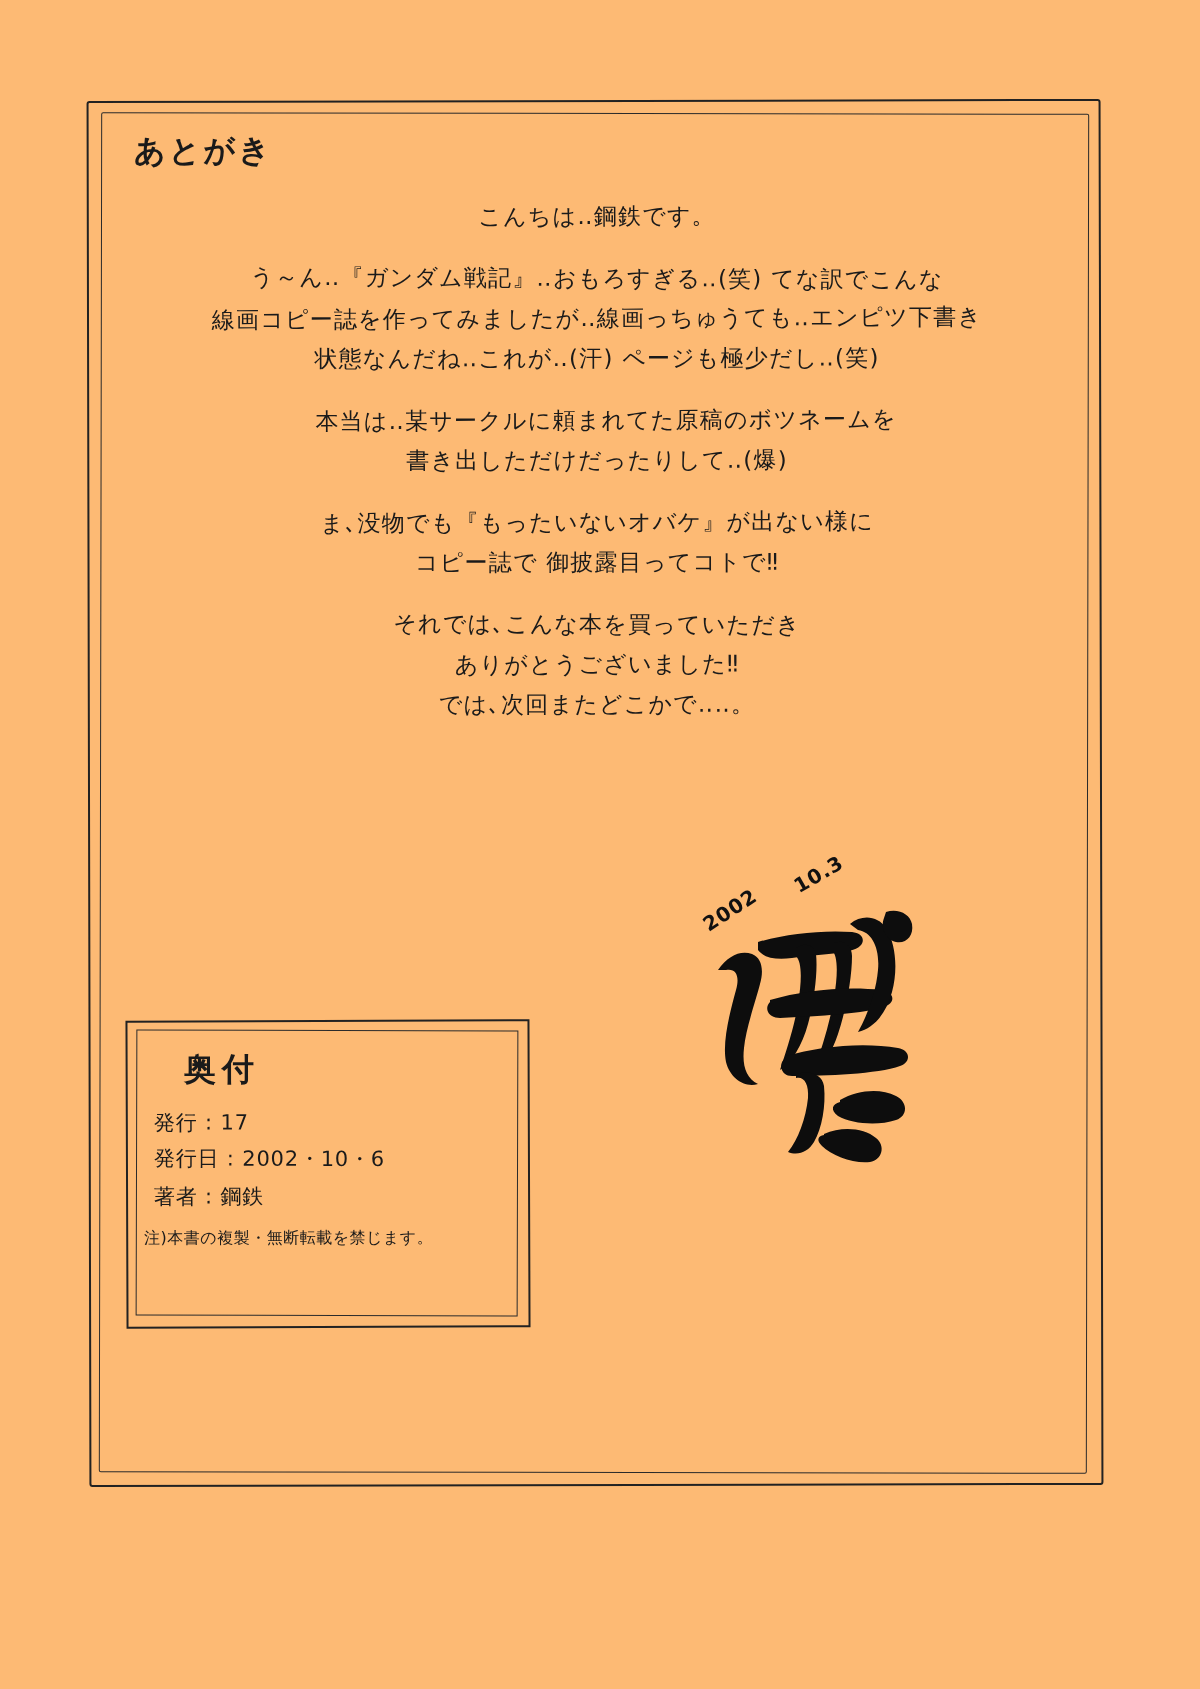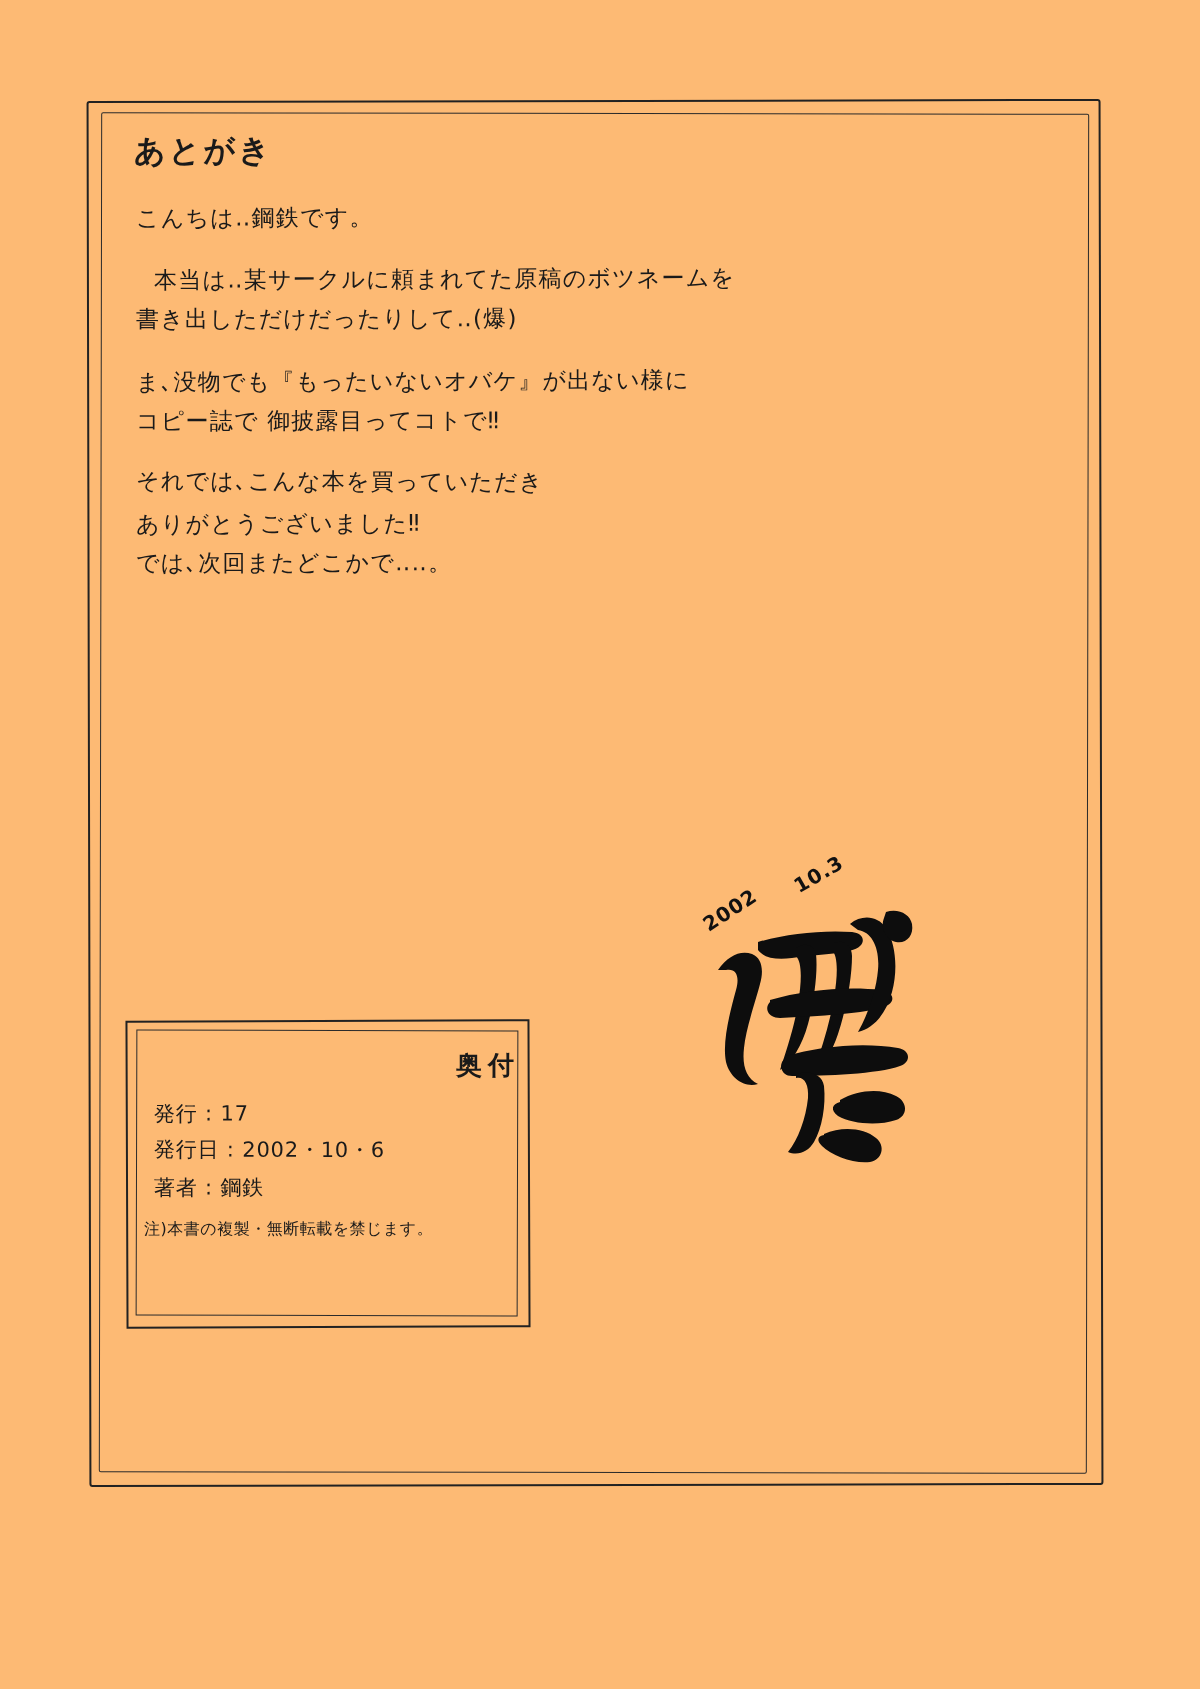--- a/index.html
+++ b/index.html
@@ -54,20 +54,21 @@
   }
   .aw-title {
     font-size: 31px;
     letter-spacing: 3px;
     margin: 0 0 26px 6px;
     font-weight: 600;
     transform: rotate(-0.3deg);
   }
   .para {
     margin: 0 0 22px 8px;
+    text-align: center;
   }
   .line {
     font-size: 23px;
     line-height: 40px;
     letter-spacing: 1.2px;
     white-space: nowrap;
   }
   .indent { padding-left: 18px; }
   .nudge1 { transform: rotate(-0.25deg); }
   .nudge2 { transform: rotate(0.2deg); }
@@ -125,25 +126,24 @@
     border: 1.5px solid #2b2b2b;
     transform: rotate(0.15deg);
   }
   .colophon {
     position: absolute;
     left: 150px;
     top: 1040px;
     width: 370px;
   }
   .col-title {
-    font-size: 26px;
+    font-size: 32px;
     letter-spacing: 6px;
     margin: 8px 0 12px 34px;
     font-weight: 600;
-    text-align: right;
   }
   .col-row {
     font-size: 21px;
     line-height: 37px;
     letter-spacing: 0.8px;
     margin-left: 4px;
     white-space: nowrap;
   }
   .col-row .lbl { display: inline-block; }
   .col-note {
@@ -167,20 +167,25 @@
   <div class="frame-outer"></div>
   <div class="frame-inner"></div>
 
   <div class="afterword">
     <div class="aw-title">あとがき</div>
 
     <div class="para">
       <div class="line nudge1">こんちは‥鋼鉄です。</div>
     </div>
 
+    <div class="para">
+      <div class="line nudge2">う～ん‥『ガンダム戦記』‥おもろすぎる‥(笑) てな訳でこんな</div>
+      <div class="line nudge1">線画コピー誌を作ってみましたが‥線画っちゅうても‥エンピツ下書き</div>
+      <div class="line nudge3">状態なんだね‥これが‥(汗)  ページも極少だし‥(笑)</div>
+    </div>
 
     <div class="para">
       <div class="line indent nudge1">本当は‥某サークルに頼まれてた原稿のボツネームを</div>
       <div class="line nudge3">書き出しただけだったりして‥(爆)</div>
     </div>
 
 
     <div class="para">
       <div class="line nudge1">ま､没物でも『もったいないオバケ』が出ない様に</div>
       <div class="line nudge3">コピー誌で 御披露目ってコトで‼</div>

